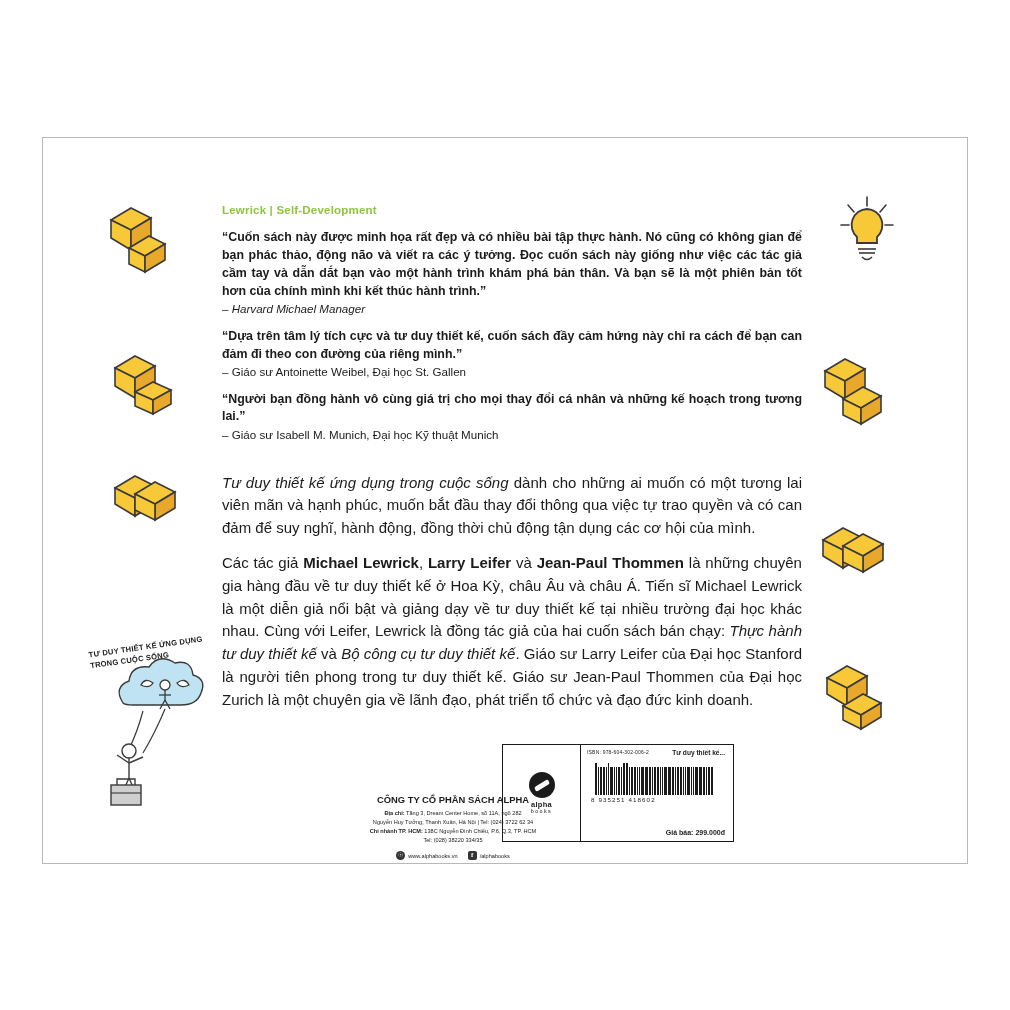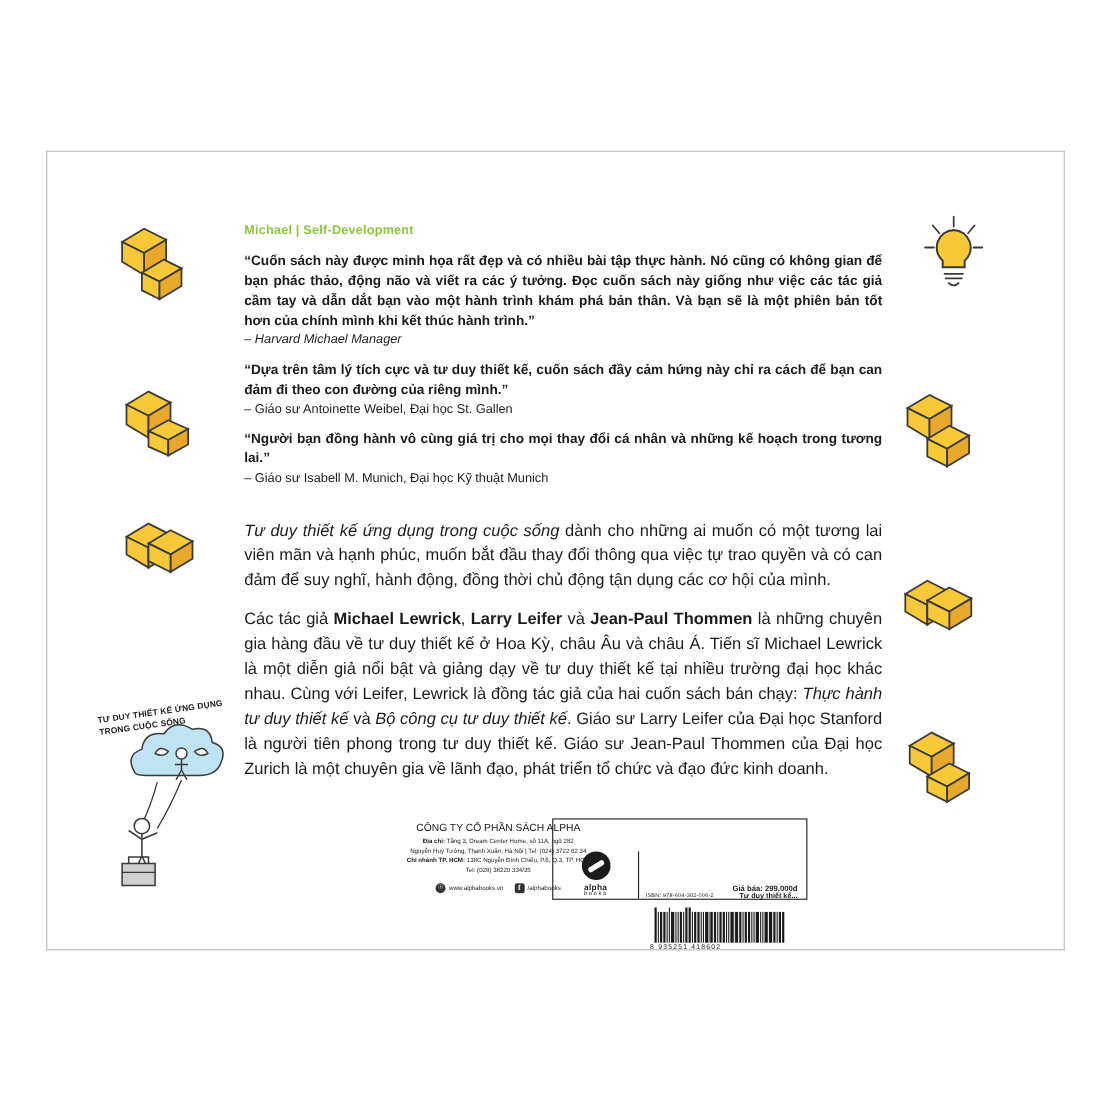--- a/index.html
+++ b/index.html
@@ -74,22 +74,23 @@
   #publisher {
     position: absolute;
     left: 300px;
     top: 608px;
     width: 220px;
     text-align: center;
     color: #1b1b1b;
   }
   #publisher .pub-name {
     font-size: 9.4px;
-    font-weight: normal;
+    font-weight: bold;
     margin-bottom: 4px;
+    margin-top: 48px;
   }
   #publisher .pub-line {
     font-size: 5.6px;
     line-height: 1.62;
     color: #222;
   }
   #publisher .pub-line b { font-weight: bold; }
   #pub-social {
     margin-top: 6px;
     display: flex;
@@ -123,25 +124,24 @@
     text-align: center;
     font-weight: bold;
     font-family: "Liberation Serif", serif;
   }
   
   #barcode-box {
     position: absolute;
     left: 459px;
     top: 606px;
     width: 232px;
-    height: 74px;
+    height: 98px;
     border: 1px solid #1b1b1b;
     box-sizing: border-box;
     display: flex;
-    align-items: flex-end;
   }
   #bc-left {
     width: 78px;
     border-right: 1px solid #1b1b1b;
     box-sizing: border-box;
     display: flex;
     flex-direction: column;
     align-items: center;
     justify-content: center;
     gap: 3px;
@@ -328,21 +328,21 @@
       <path d="M34 16 a16 16 0 0 1 10 28 l0 6 l-20 0 l0 -6 a16 16 0 0 1 10 -28 z" fill="#f7c838" stroke="#3a3a3a" stroke-width="1.8"></path>
       <g stroke="#3a3a3a" stroke-width="1.6" fill="none">
         <line x1="25" y1="56" x2="43" y2="56"></line>
         <line x1="26" y1="60" x2="42" y2="60"></line>
         <path d="M29 64 q5 5 10 0"></path>
       </g>
     </svg>
 
     <div id="content">
 
-      <div class="category">Michael  |  Self-Development</div>
+      <div class="category">Lewrick  |  Self-Development</div>
 
       <p class="quote">“Cuốn sách này được minh họa rất đẹp và có nhiều bài tập thực hành. Nó cũng có không gian để bạn phác thảo, động não và viết ra các ý tưởng. Đọc cuốn sách này giống như việc các tác giả cầm tay và dẫn dắt bạn vào một hành trình khám phá bản thân. Và bạn sẽ là một phiên bản tốt hơn của chính mình khi kết thúc hành trình.”</p>
       <p class="attrib">
         <span>– </span><span class="ital">Harvard Michael Manager</span>
       </p>
 
       <p class="quote">“Dựa trên tâm lý tích cực và tư duy thiết kế, cuốn sách đầy cảm hứng này chỉ ra cách để bạn can đảm đi theo con đường của riêng mình.”</p>
       <p class="attrib">
         <span>– </span><span>Giáo sư Antoinette Weibel, Đại học St. Gallen</span>
       </p>

